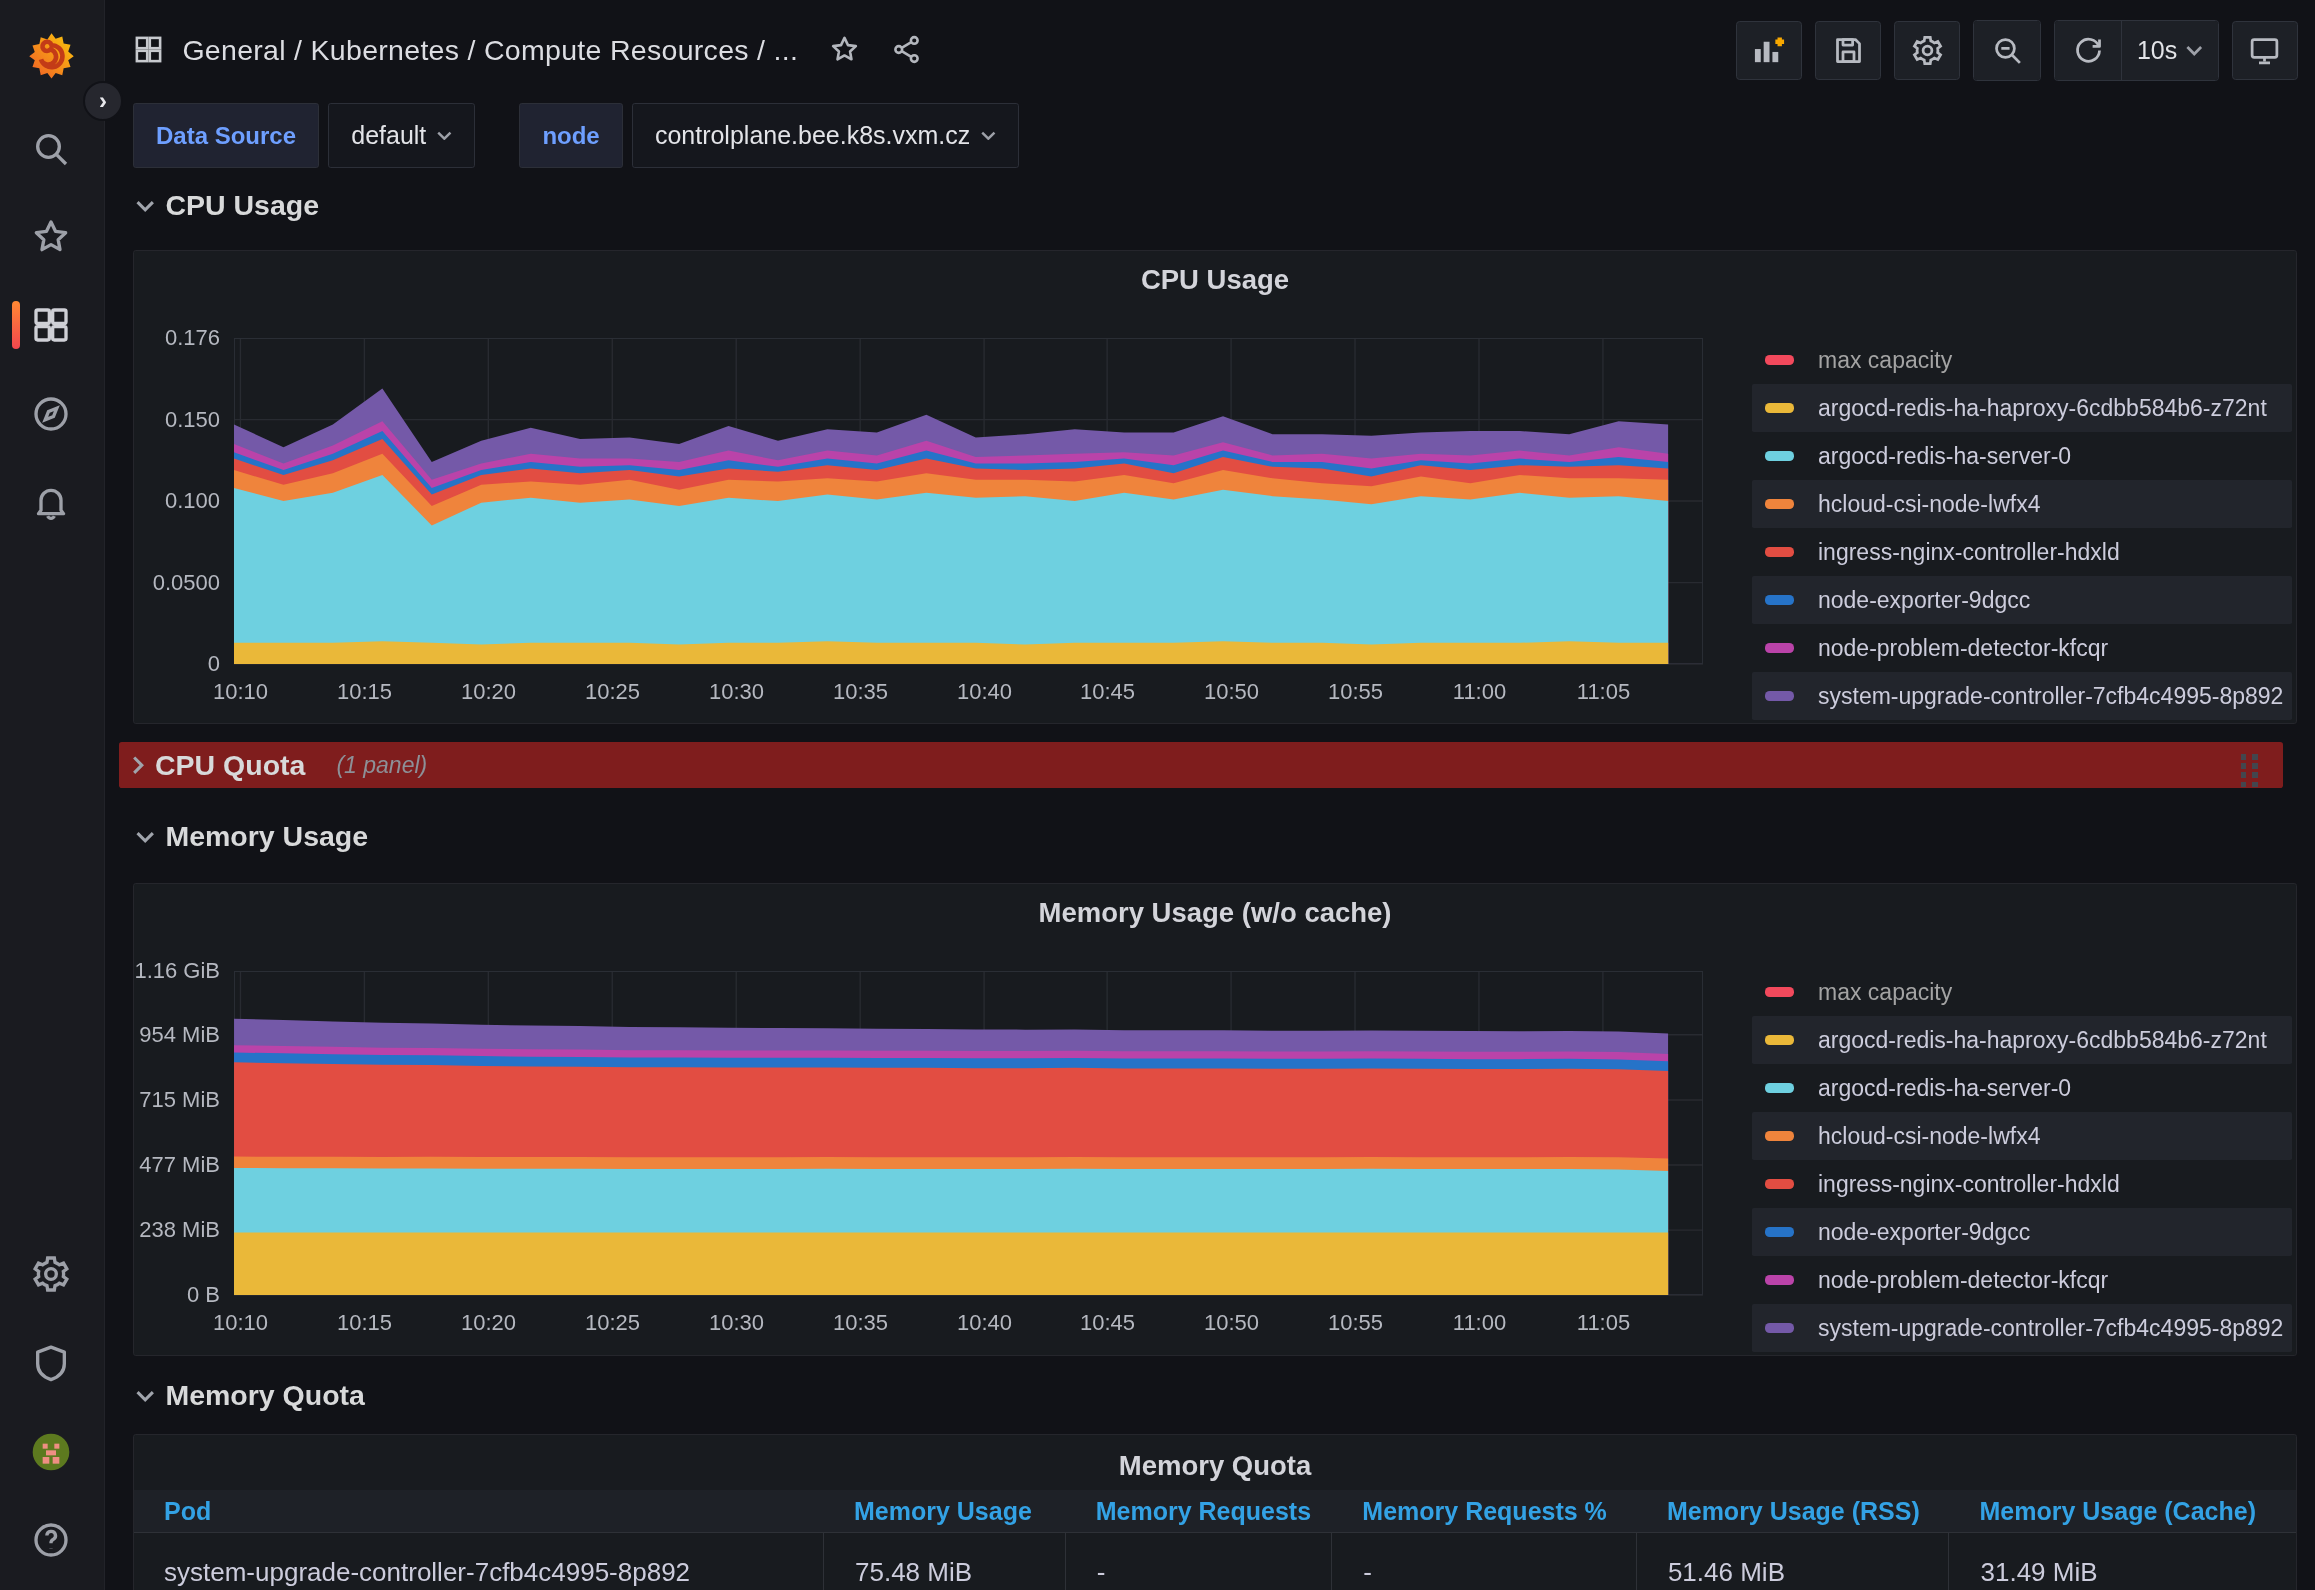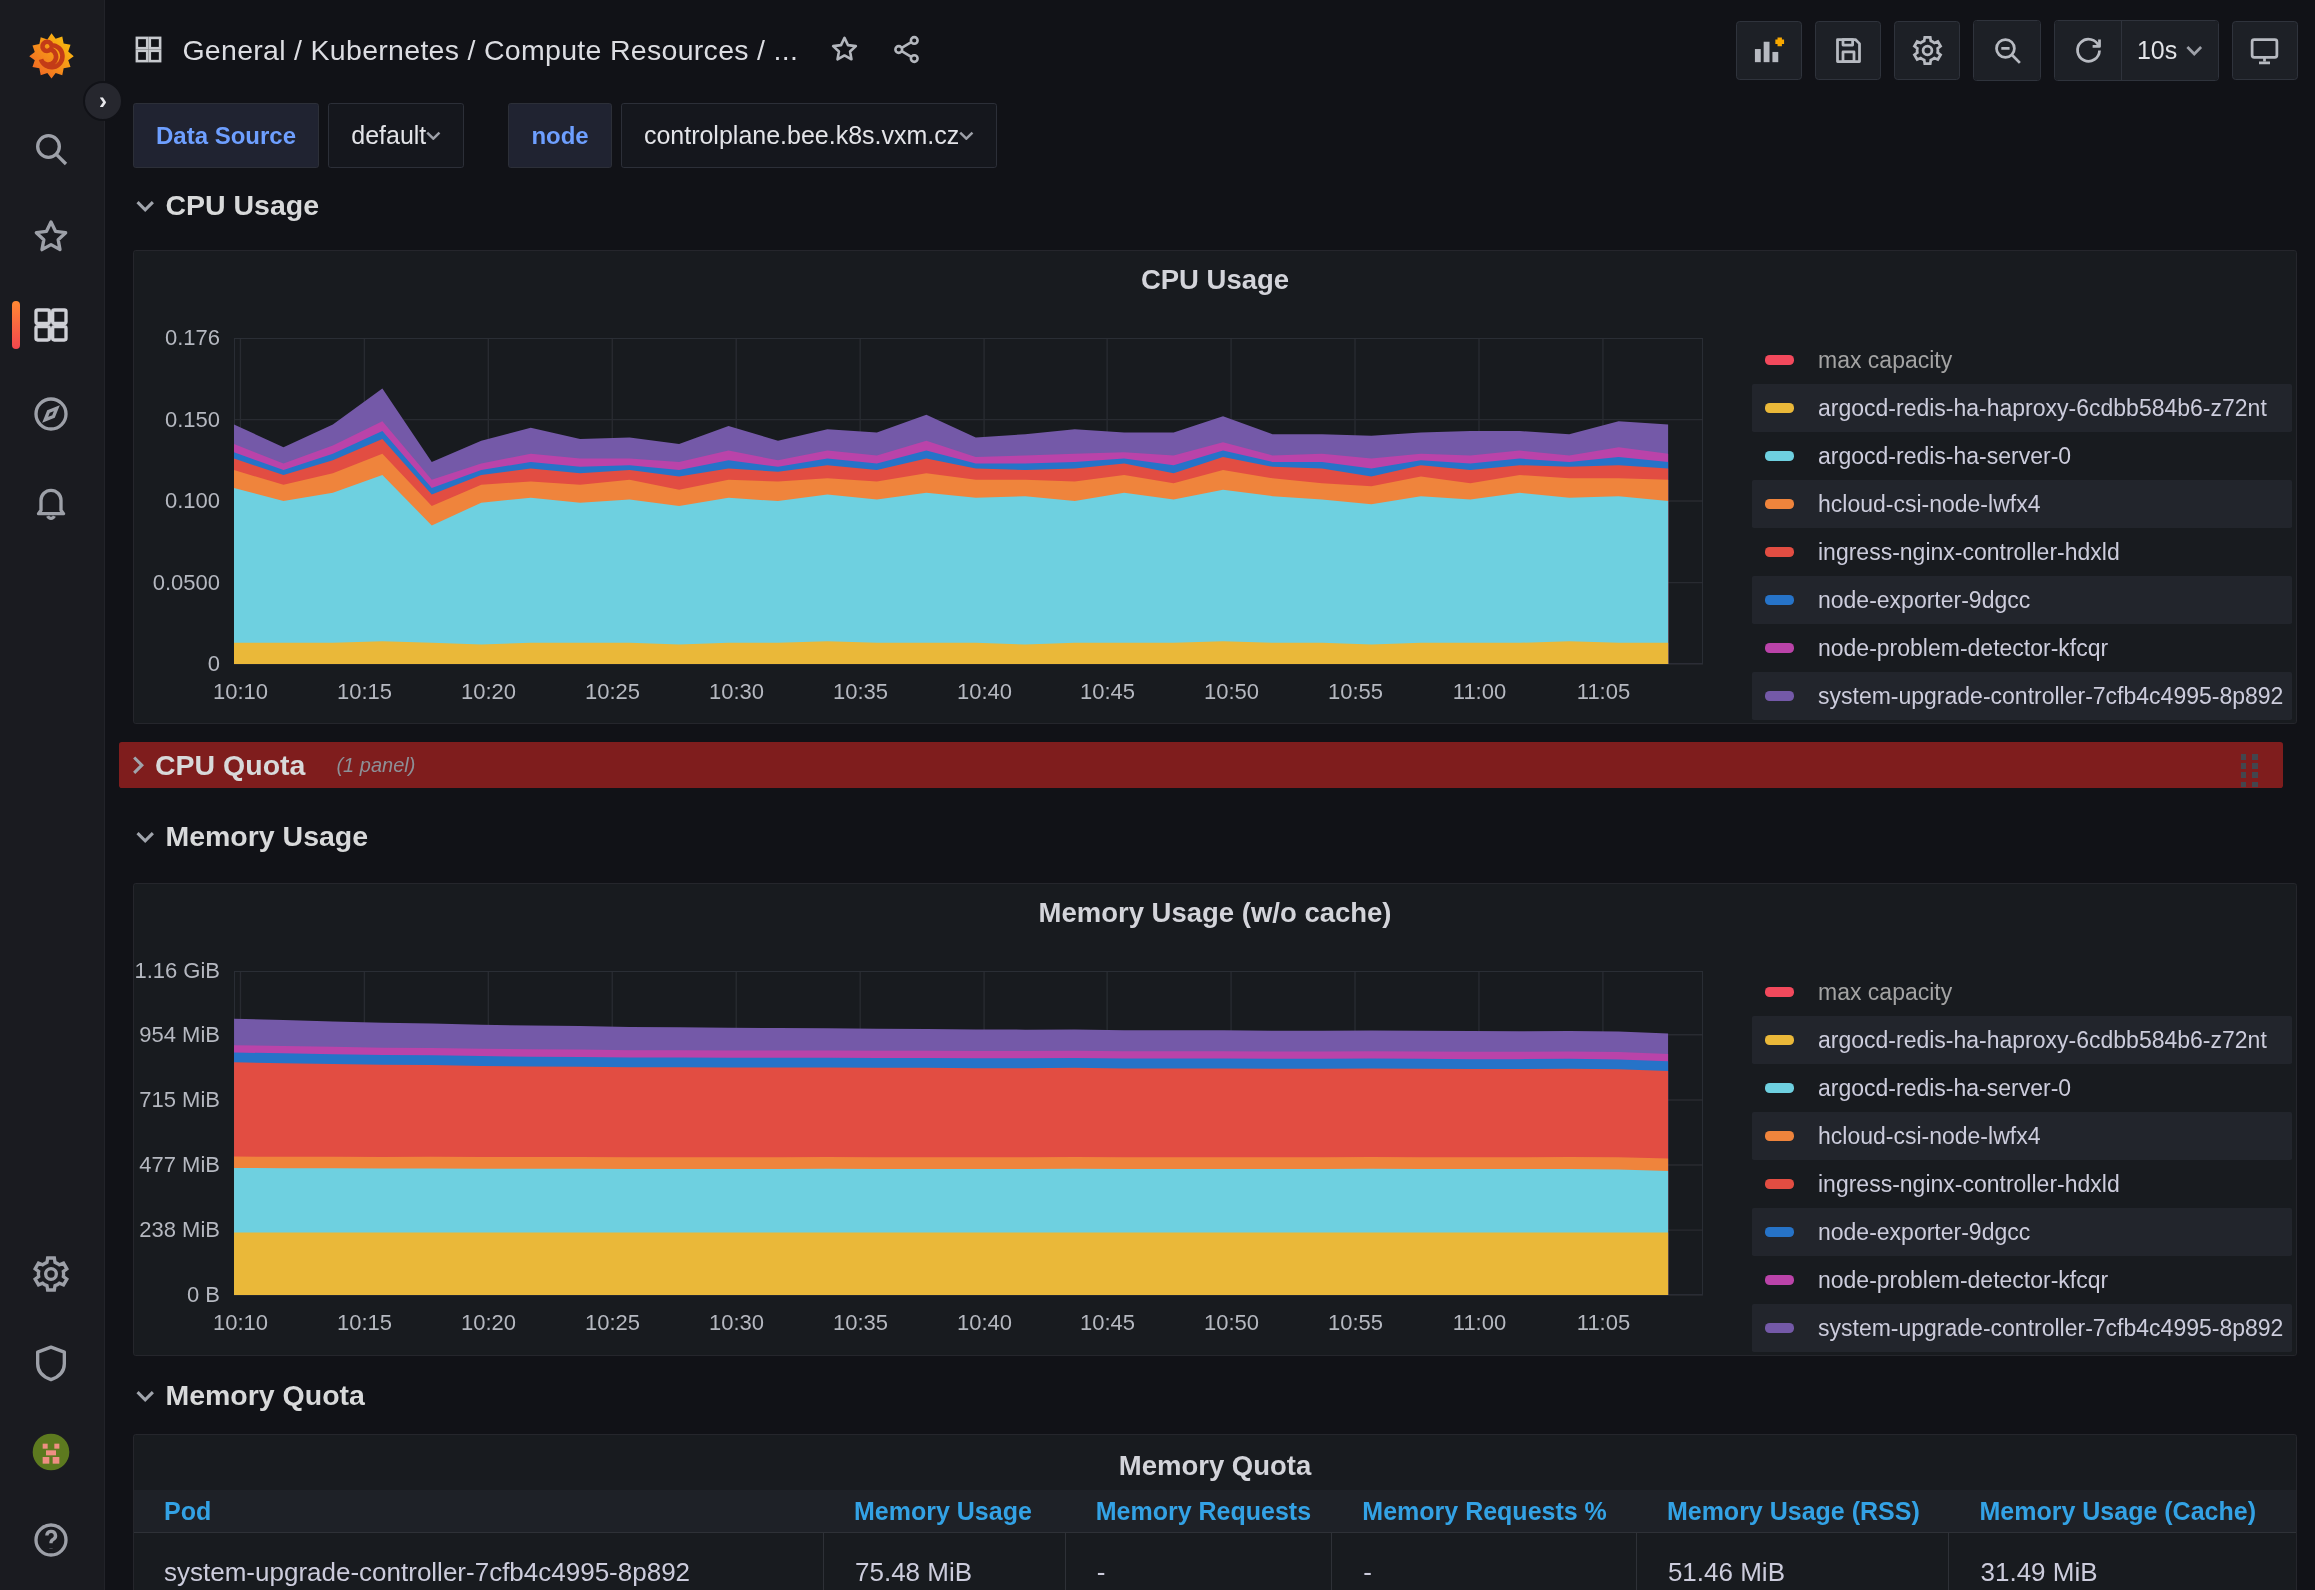--- a/index.html
+++ b/index.html
@@ -27,26 +27,26 @@
   .btn-group .tbtn{border:none;border-radius:0;}
   .btn-group .tbtn + .tbtn{border-left:0.9px solid #2f333c;}
   .time-label{font-size:25px;color:#e3e4e8;font-weight:500;margin:0 9.2px 0 13px;white-space:nowrap;}
   .utc{font-size:22px;font-weight:bold;color:#ec7b18;margin-right:11px;}
   .interval-label{font-size:25px;color:#e3e4e8;font-weight:500;margin-right:9.2px;}
   .caret{color:#9da0a8;}
   
   .filters{position:absolute;left:133px;top:103px;display:flex;align-items:center;gap:9.2px;}
   .chip{height:65px;display:flex;align-items:center;padding:0 22px;border-radius:2.8px;box-sizing:border-box;text-align:center;}
   .chip-label{background:#202331;border:0.9px solid #2c2f38;color:#6e9fff;font-weight:bold;font-size:24px;}
-  .chip-value{background:#15171d;border:0.9px solid #2c2f38;color:#e3e4e8;font-size:25px;gap:0;}
+  .chip-value{background:#15171d;border:0.9px solid #2c2f38;color:#e3e4e8;font-size:25px;gap:11px;}
   .gap{width:26px;}
   
   .section-head{position:absolute;display:flex;align-items:center;color:#d8d9da;}
   .section-title{font-size:28.5px;font-weight:bold;margin-left:11px;}
-  .section-meta{font-size:20px;font-style:italic;color:#8d9097;margin-left:31px;}
+  .section-meta{font-size:23px;font-style:italic;color:#8d9097;margin-left:31px;}
   .collapsed-row{position:absolute;left:119px;top:742px;width:2164px;height:46px;background:#7f1d1d;
                  border-radius:2.8px;display:flex;align-items:center;}
   .drag-handle{position:absolute;right:20px;top:12px;width:24px;height:24px;}
   .dot{position:absolute;width:5.5px;height:5.5px;background:#43464e;}
   
   .panel{position:absolute;left:133px;width:2164px;background:#181b1f;border:0.9px solid #25262c;
          border-radius:2.8px;box-sizing:border-box;}
   .panel-title{position:absolute;left:0;width:100%;text-align:center;font-size:27.5px;font-weight:600;color:#d3d4da;}
   .tick{position:absolute;color:#b5b8c0;font-size:22px;width:119px;text-align:center;pointer-events:none;}
   .tick-y{width:147px;text-align:right;}

